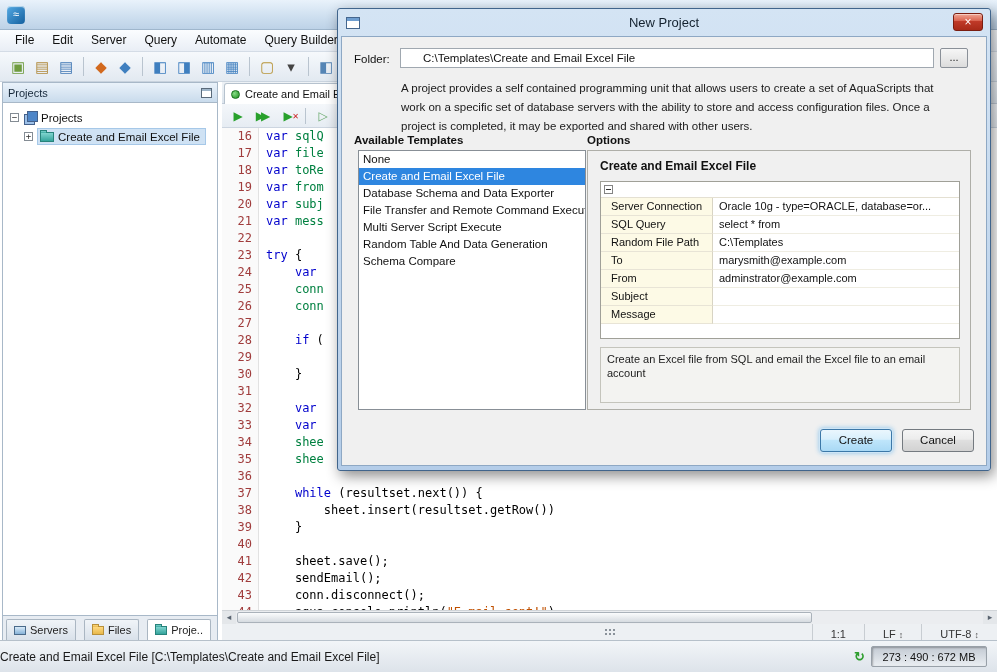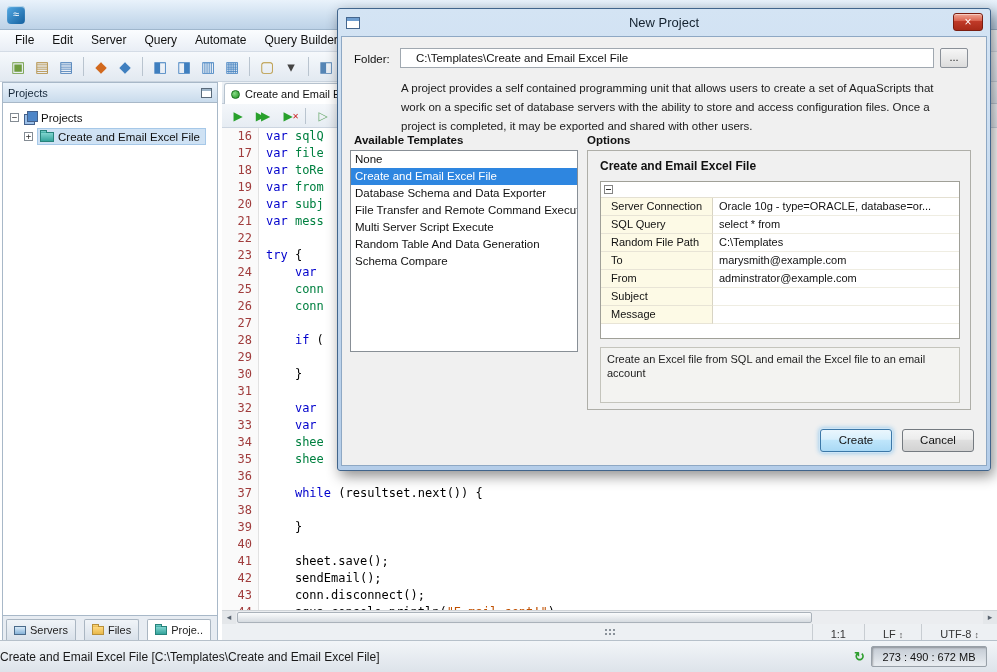--- a/index.html
+++ b/index.html
@@ -118,31 +118,31 @@
     box-sizing:border-box;box-shadow:inset 0 3px 0 #6f9ed0;}
   .dlg-title{position:absolute;left:0;right:0;text-align:center;font-size:13px;color:#14222f;}
   .dlg-close{position:absolute;right:4px;top:4px;width:30px;height:18px;box-sizing:border-box;
     background:linear-gradient(#f0a694,#d8604c 45%,#c03a28 46%,#a82a18);
     border:1px solid #7a1d10;border-radius:3px;color:#fff;font-size:12px;text-align:center;line-height:16px;
     box-shadow:inset 0 1px 0 rgba(255,255,255,.45);}
   .dlg-body{position:relative;height:430px;background:#f0f0f0;border:1px solid #8ea8c4;box-sizing:border-box;}
 
   .fld-label{position:absolute;left:12px;top:16px;font-size:11.5px;color:#111;}
   .fld-input{position:absolute;left:58px;top:11px;width:534px;height:20px;box-sizing:border-box;
-    border:1px solid #a0a8b0;background:#fff;font-size:11.5px;padding:0 15px;
+    border:1px solid #a0a8b0;background:#fff;font-size:11.5px;padding:0 22px;
     font-family:"Liberation Sans",sans-serif;color:#111;}
   .browse-btn{position:absolute;left:598px;top:11px;width:28px;height:20px;box-sizing:border-box;
     border:1px solid #8a9098;border-radius:2px;background:linear-gradient(#f6f6f6,#dcdcdc);
     font-size:11px;text-align:center;line-height:17px;color:#222;}
   .dlg-desc{position:absolute;left:59px;top:42px;width:550px;font-size:11.5px;line-height:19px;color:#1a1a1a;}
   .lbl{position:absolute;font-size:11.5px;font-weight:bold;color:#111;}
   .lbl.avail{left:12px;top:97px;}
   .lbl.opts{left:245px;top:97px;}
 
-  .tpl-list{position:absolute;left:8px;top:113px;width:228px;height:202px;box-sizing:border-box;
+  .tpl-list{position:absolute;left:16px;top:113px;width:228px;height:260px;box-sizing:border-box;
     background:#fff;border:1px solid #888f96;font-size:11.5px;color:#111;overflow:hidden;}
   .tpl-item{height:17px;line-height:17px;padding-left:4px;white-space:nowrap;}
   .tpl-item.sel{background:#2e86e0;color:#fff;}
 
   .opt-panel{position:absolute;left:245px;top:113px;width:384px;height:260px;box-sizing:border-box;
     border:1px solid #aeaea8;background:#f0f0f0;}
   .opt-title{position:absolute;left:12px;top:8px;font-size:12px;font-weight:bold;color:#111;}
   .prop-grid{position:absolute;left:12px;top:30px;width:360px;height:158px;box-sizing:border-box;
     border:1px solid #a0a098;background:#fff;overflow:hidden;}
   .grid-head{height:15px;border-bottom:1px solid #e4e0d2;position:relative;}
@@ -272,21 +272,21 @@
       <div class="code-line"><span class="ln">28</span><span class="lc"><span class="p">    </span><span class="k">if</span><span class="p"> (</span></span></div>
       <div class="code-line"><span class="ln">29</span><span class="lc"></span></div>
       <div class="code-line"><span class="ln">30</span><span class="lc"><span class="p">    }</span></span></div>
       <div class="code-line"><span class="ln">31</span><span class="lc"></span></div>
       <div class="code-line"><span class="ln">32</span><span class="lc"><span class="p">    </span><span class="k">var</span></span></div>
       <div class="code-line"><span class="ln">33</span><span class="lc"><span class="p">    </span><span class="k">var</span></span></div>
       <div class="code-line"><span class="ln">34</span><span class="lc"><span class="p">    </span><span class="i">shee</span></span></div>
       <div class="code-line"><span class="ln">35</span><span class="lc"><span class="p">    </span><span class="i">shee</span></span></div>
       <div class="code-line"><span class="ln">36</span><span class="lc"></span></div>
       <div class="code-line"><span class="ln">37</span><span class="lc"><span class="p">    </span><span class="k">while</span><span class="p"> (resultset.next()) {</span></span></div>
-      <div class="code-line"><span class="ln">38</span></div>
+      <div class="code-line"><span class="ln">38</span><span class="lc"><span class="p">        sheet.insert(resultset.getRow())</span></span></div>
       <div class="code-line"><span class="ln">39</span><span class="lc"><span class="p">    }</span></span></div>
       <div class="code-line"><span class="ln">40</span><span class="lc"></span></div>
       <div class="code-line"><span class="ln">41</span><span class="lc"><span class="p">    sheet.save();</span></span></div>
       <div class="code-line"><span class="ln">42</span><span class="lc"><span class="p">    sendEmail();</span></span></div>
       <div class="code-line"><span class="ln">43</span><span class="lc"><span class="p">    conn.disconnect();</span></span></div>
       <div class="code-line"><span class="ln">44</span><span class="lc"><span class="p">    aqua.console.println(</span><span class="s">"E-mail sent!"</span><span class="p">);</span></span></div>
     </div>
   <div class="hscroll">
     <span class="scroll-arrow left">◂</span>
     <div class="hthumb"></div>

